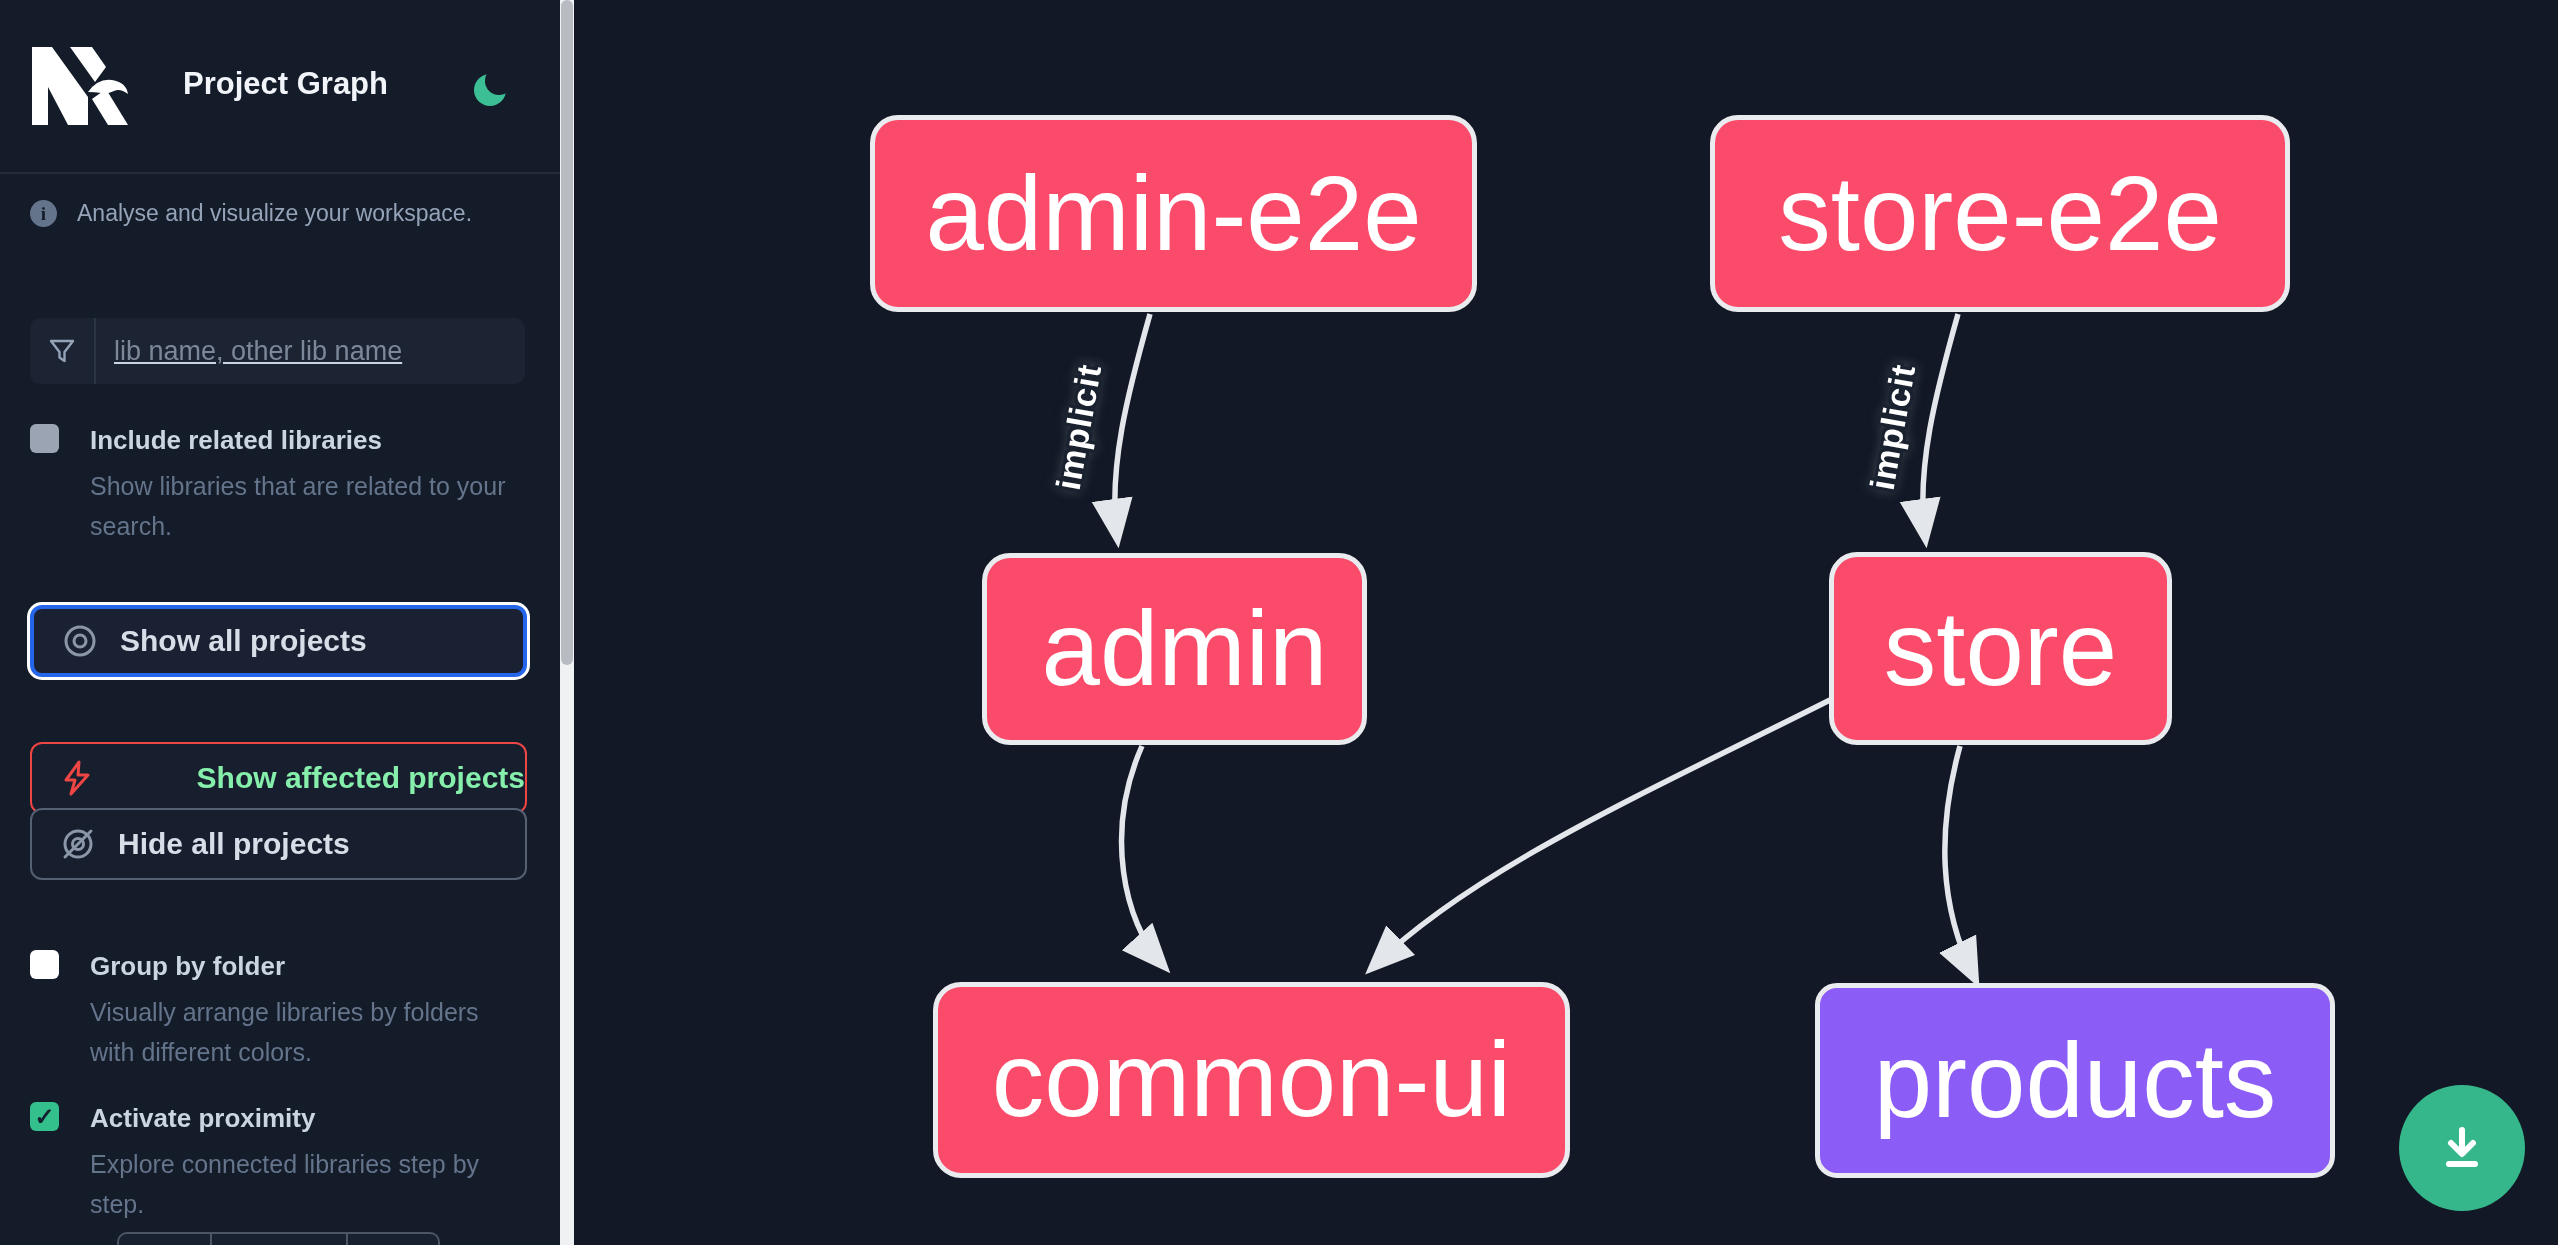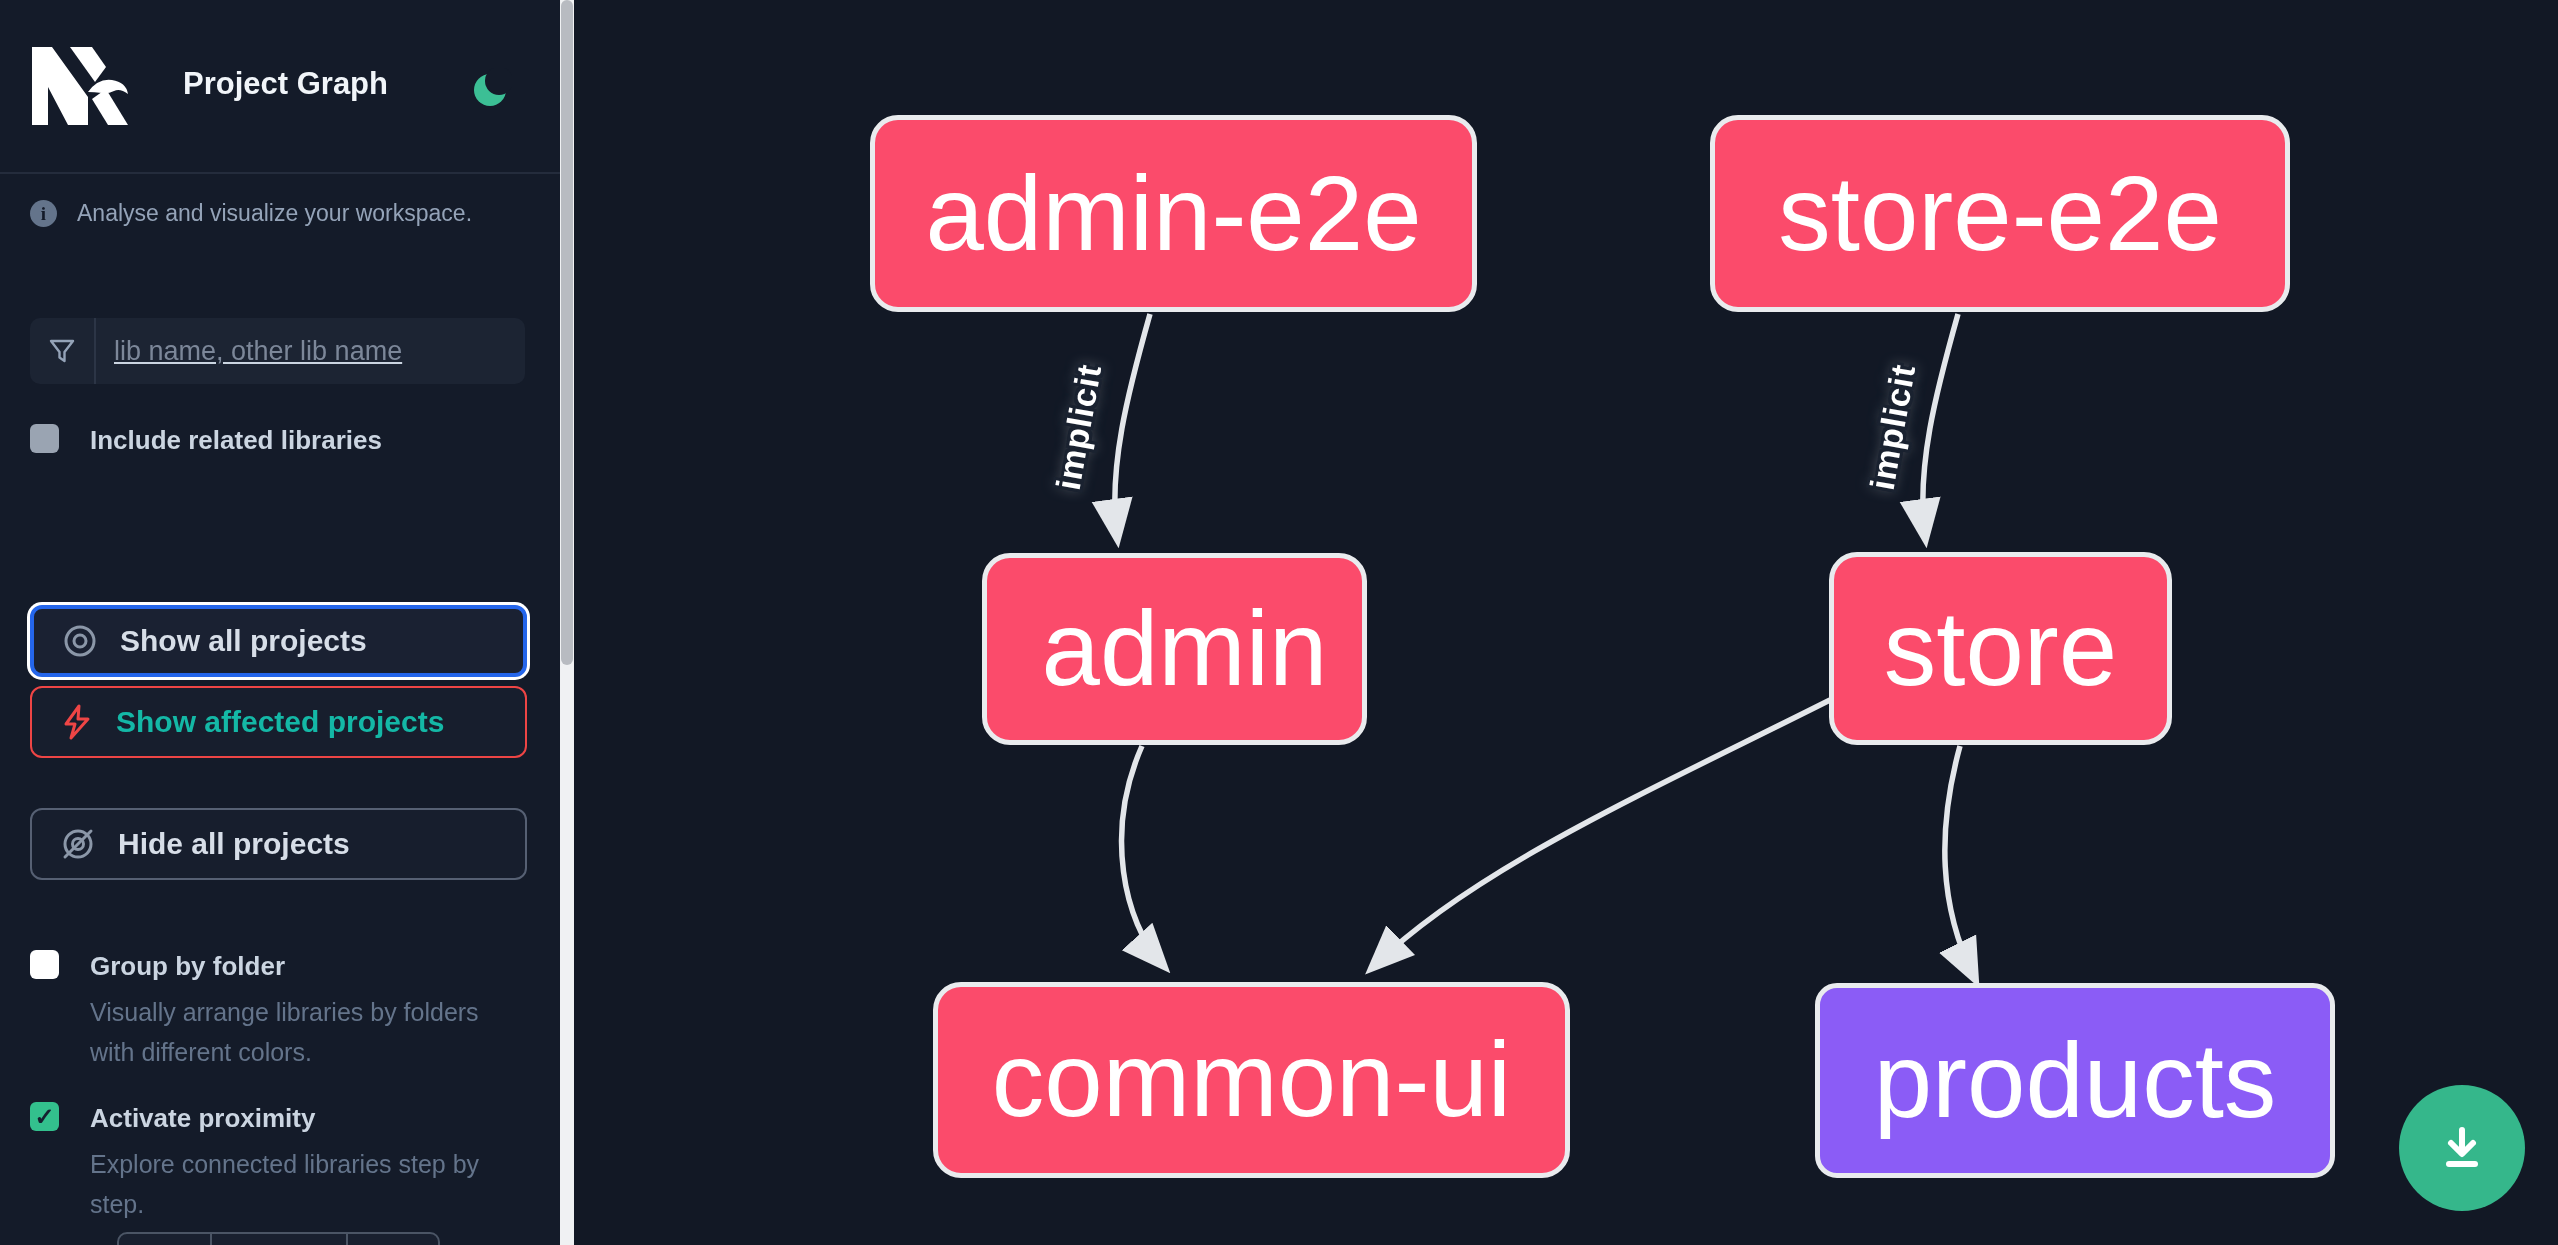--- a/index.html
+++ b/index.html
@@ -58,21 +58,21 @@
   .check-desc{position:absolute;left:60px;top:42px;font-size:25px;line-height:40px;color:#64748b;width:420px;}
   .sb-btn{
     position:absolute;left:30px;width:497px;height:72px;border-radius:12px;
     background:#171e2d;display:flex;align-items:center;gap:22px;padding:0 0 0 28px;
     box-sizing:border-box;cursor:pointer;font-size:30px;font-weight:600;color:#d7dee8;
   }
   .btn-all{
     top:605px;background:#1a2132;border:4px solid #2566eb;
     box-shadow:0 0 0 3px #ffffff;
   }
-  .btn-affected{top:686px;border:2px solid #ee4545;color:#14b8a6;}
+  .btn-affected{top:742px;border:2px solid #ee4545;color:#86efac;justify-content:space-between;}
   .btn-hide{top:808px;border:2px solid #566073;}
   .seg-partial{
     position:absolute;left:117px;top:1232px;width:323px;height:30px;
     border:2px solid #4b5565;border-radius:10px 10px 0 0;background:#19202f;
     display:flex;box-sizing:border-box;
   }
   .seg-partial .seg{flex:none;border-right:2px solid #4b5565;height:100%;box-sizing:border-box;cursor:pointer;}
   .seg-partial .seg:last-child{border-right:none;}
   
   .sb-scroll-track{position:absolute;left:560px;top:0;width:14px;height:1245px;background:#f0f1f3;}
@@ -135,20 +135,21 @@
       <svg width="30" height="30" viewBox="0 0 30 30">
         <path d="M4 5 h22 l-8.5 11 v9 l-5 -3.5 v-5.5 Z" fill="none" stroke="#94a3b8" stroke-width="2.4" stroke-linejoin="round"></path>
       </svg>
     </div>
     <input type="text" placeholder="lib name, other lib name" style="">
   </div>
 
   <div class="check-row" style="top:424px;height:130px;">
     <div class="checkbox cb-gray"></div>
     <div class="check-title">Include related libraries</div>
+    <div class="check-desc">Show libraries that are related to your search.</div>
   </div>
 
   <div class="sb-btn btn-all">
     <svg width="36" height="36" viewBox="0 0 36 36">
       <circle cx="18" cy="18" r="14" fill="none" stroke="#8b97a8" stroke-width="3"></circle>
       <circle cx="18" cy="18" r="6" fill="none" stroke="#8b97a8" stroke-width="3"></circle>
     </svg>
     <span>Show all projects</span>
   </div>
 

